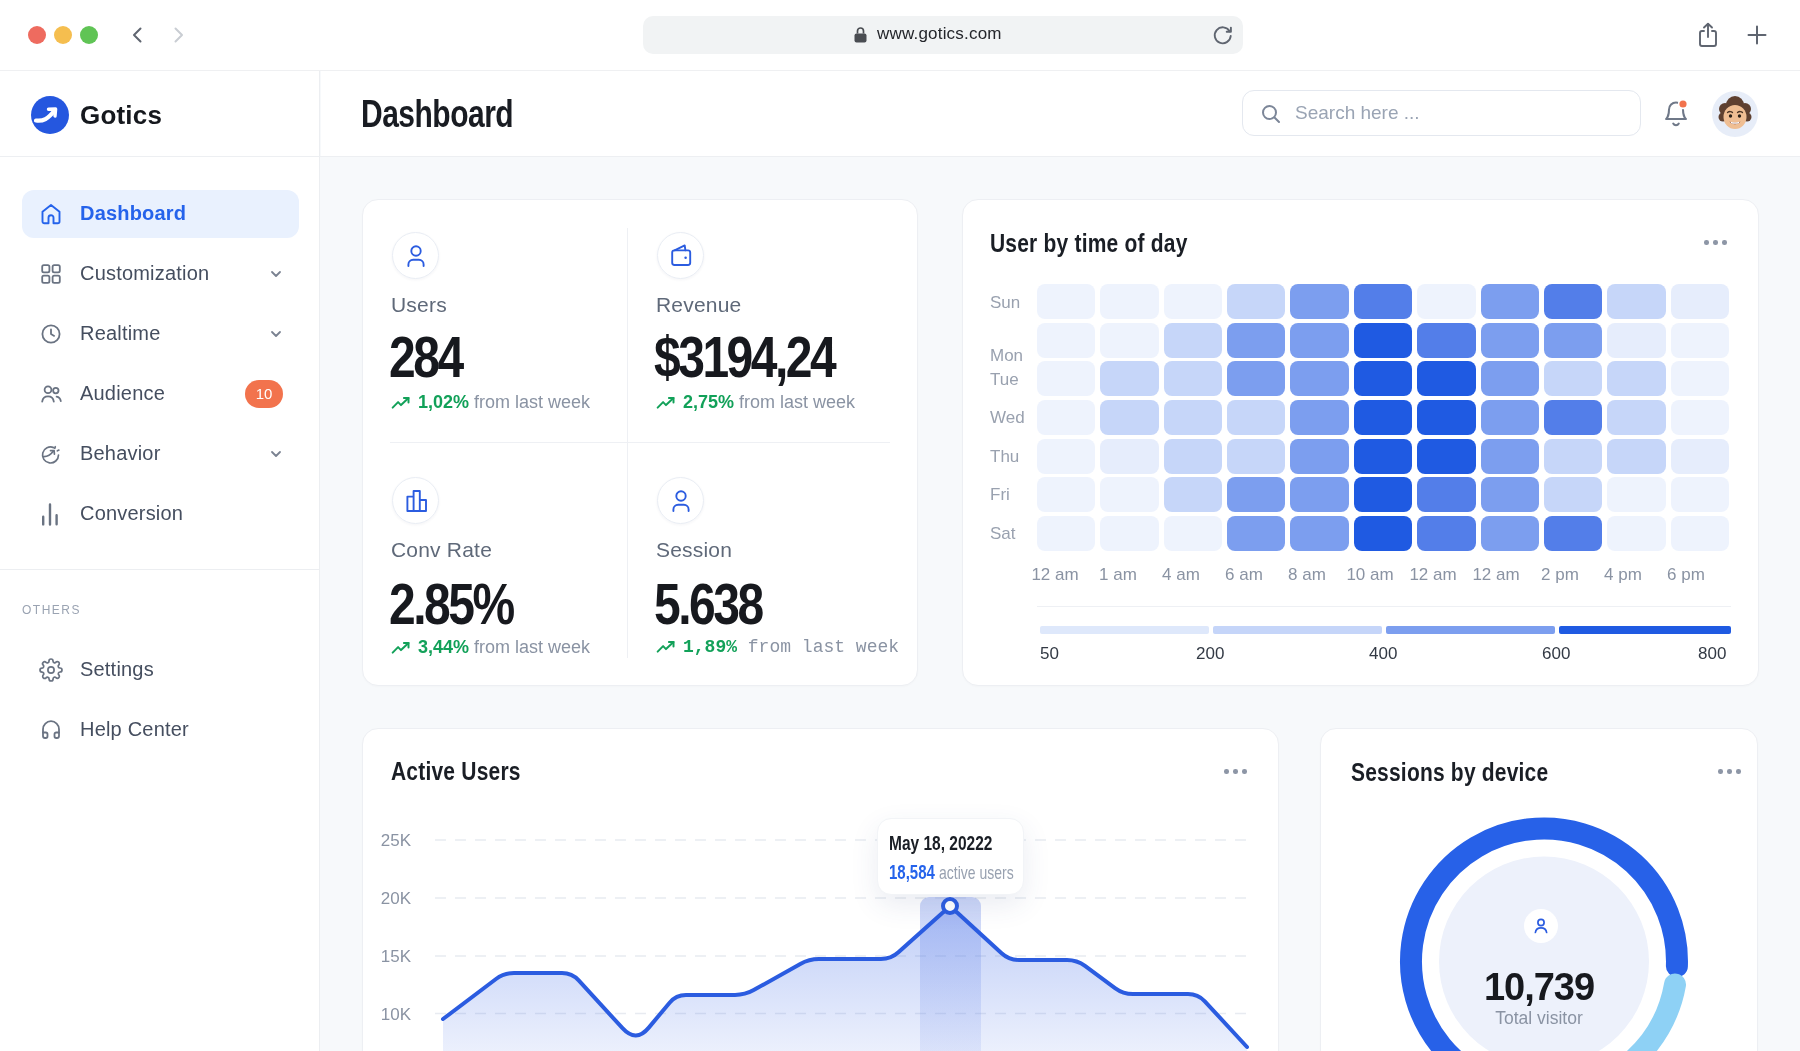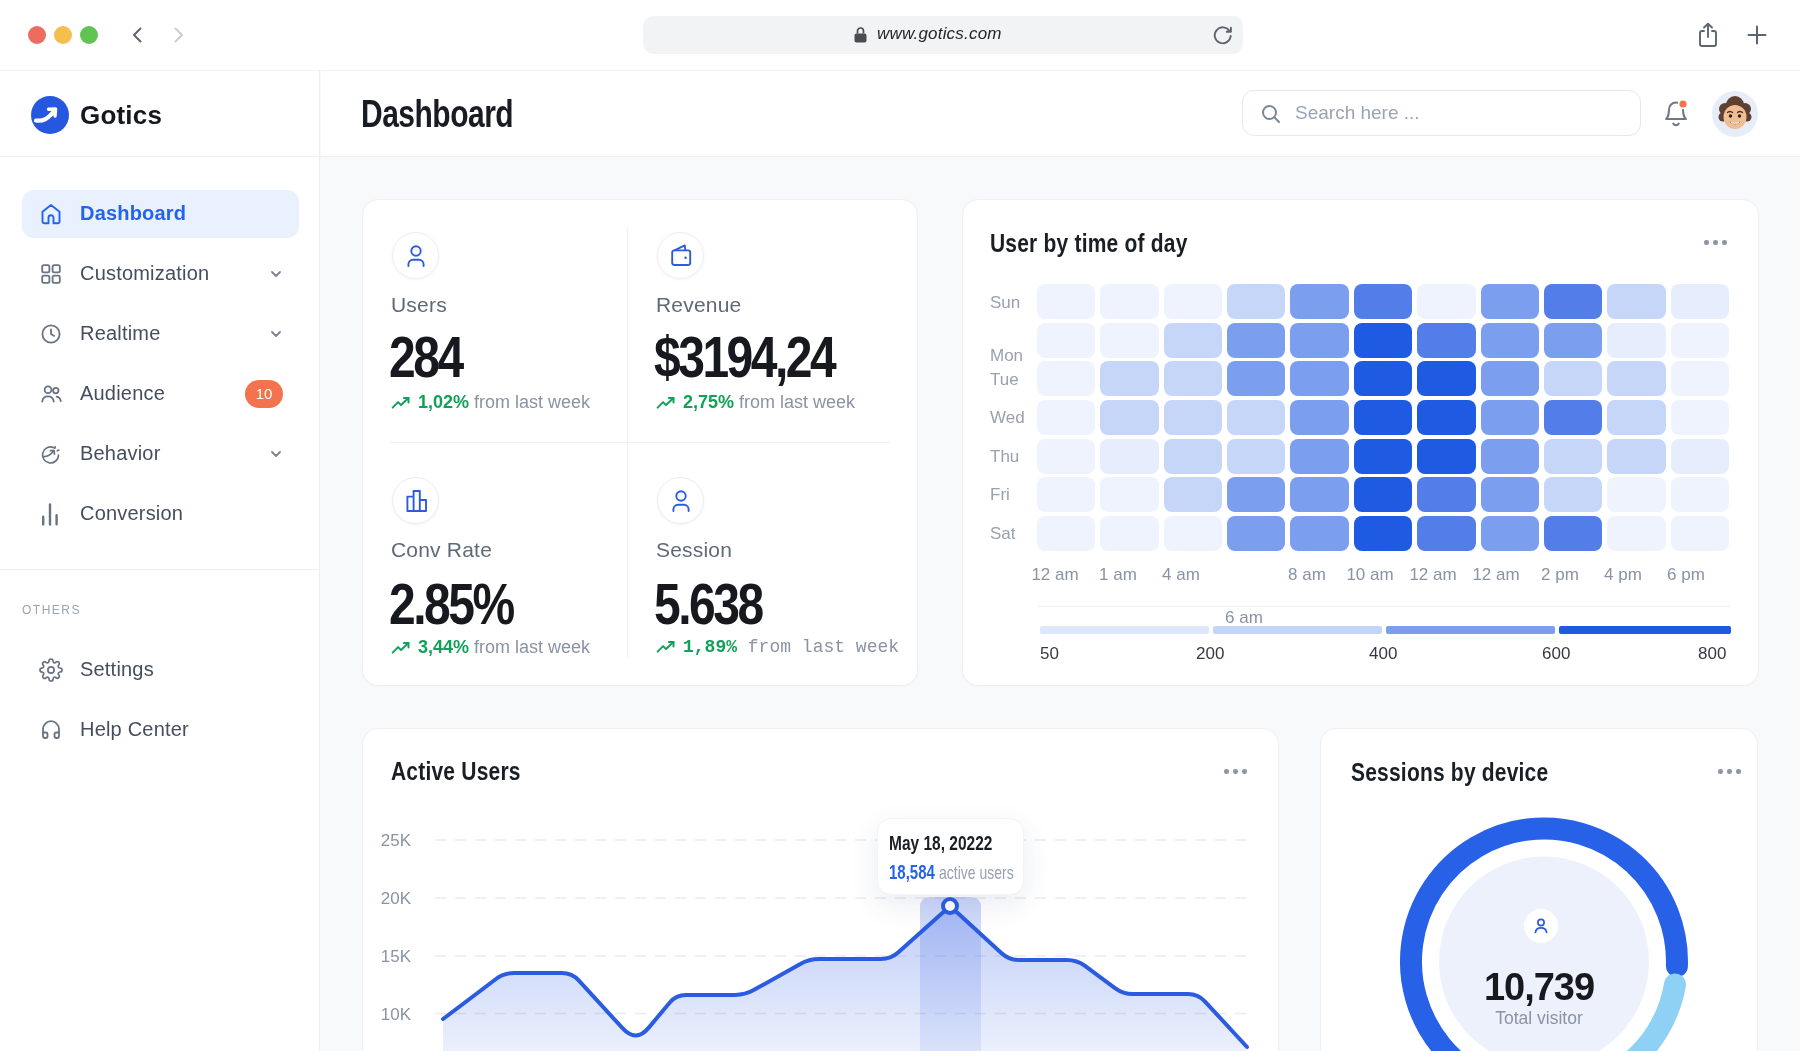--- a/index.html
+++ b/index.html
@@ -1,19 +1,19 @@
 <!DOCTYPE html>
 <html><head>
 <meta charset="utf-8">
 <style>
 *{margin:0;padding:0;box-sizing:border-box;}
 html,body{width:1800px;height:1051px;overflow:hidden;background:#F7F9FB;font-family:"Liberation Sans",sans-serif;}
 .abs{position:absolute;}
 
-#chrome{position:absolute;left:0;top:0;width:1800px;height:71px;background:#fff;border-bottom:1px solid #EFF0F2;font-style:italic;}
+#chrome{position:absolute;left:0;top:0;width:1800px;height:71px;background:#fff;border-bottom:1px solid #EFF0F2;}
 .tl{position:absolute;top:26px;width:18px;height:18px;border-radius:50%;}
 #urlbar{position:absolute;left:643px;top:16px;width:600px;height:38px;background:#F1F3F4;border-radius:10px;}
 #urltext{position:absolute;left:877px;top:24px;font-size:17px;color:#24262B;letter-spacing:.2px;}
 
 #sidebar{position:absolute;left:0;top:71px;width:320px;height:980px;background:#fff;border-right:1px solid #ECEEF1;}
 #hdrline{position:absolute;left:0;top:156px;width:1800px;height:1px;background:#EDEFF2;}
 .navitem{position:absolute;left:22px;width:277px;height:48px;border-radius:12px;}
 .navlabel{position:absolute;left:58px;top:12px;font-size:20px;color:#454E5F;letter-spacing:.2px;}
 .navicon{position:absolute;left:17px;top:12px;width:24px;height:24px;}
 .chev{position:absolute;right:16px;top:17px;width:14px;height:14px;}
@@ -332,21 +332,21 @@
 <div class="daylab" style="top:293px;">Sun</div>
 <div class="daylab" style="top:331px;margin-top:15px;">Mon</div>
 <div class="daylab" style="top:370px;">Tue</div>
 <div class="daylab" style="top:408px;">Wed</div>
 <div class="daylab" style="top:447px;">Thu</div>
 <div class="daylab" style="top:485px;">Fri</div>
 <div class="daylab" style="top:524px;">Sat</div>
 <div class="collab" style="left:1023px;">12 am</div>
 <div class="collab" style="left:1086px;">1 am</div>
 <div class="collab" style="left:1149px;">4 am</div>
-<div class="collab" style="left:1212px;margin-top:43px;">6 am</div>
+<div class="collab" style="left:1212px;">6 am</div>
 <div class="collab" style="left:1275px;">8 am</div>
 <div class="collab" style="left:1338px;">10 am</div>
 <div class="collab" style="left:1401px;">12 am</div>
 <div class="collab" style="left:1464px;">12 am</div>
 <div class="collab" style="left:1528px;">2 pm</div>
 <div class="collab" style="left:1591px;">4 pm</div>
 <div class="collab" style="left:1654px;">6 pm</div>
 <div class="abs" style="left:1037px;top:606px;width:694px;height:1px;background:#EEF0F4;"></div>
 <div class="abs" style="left:1040px;top:626px;width:169px;height:8px;border-radius:2px;background:#DEE8FB;"></div>
 <div class="abs" style="left:1213px;top:626px;width:169px;height:8px;border-radius:2px;background:#C5D5F9;"></div>

